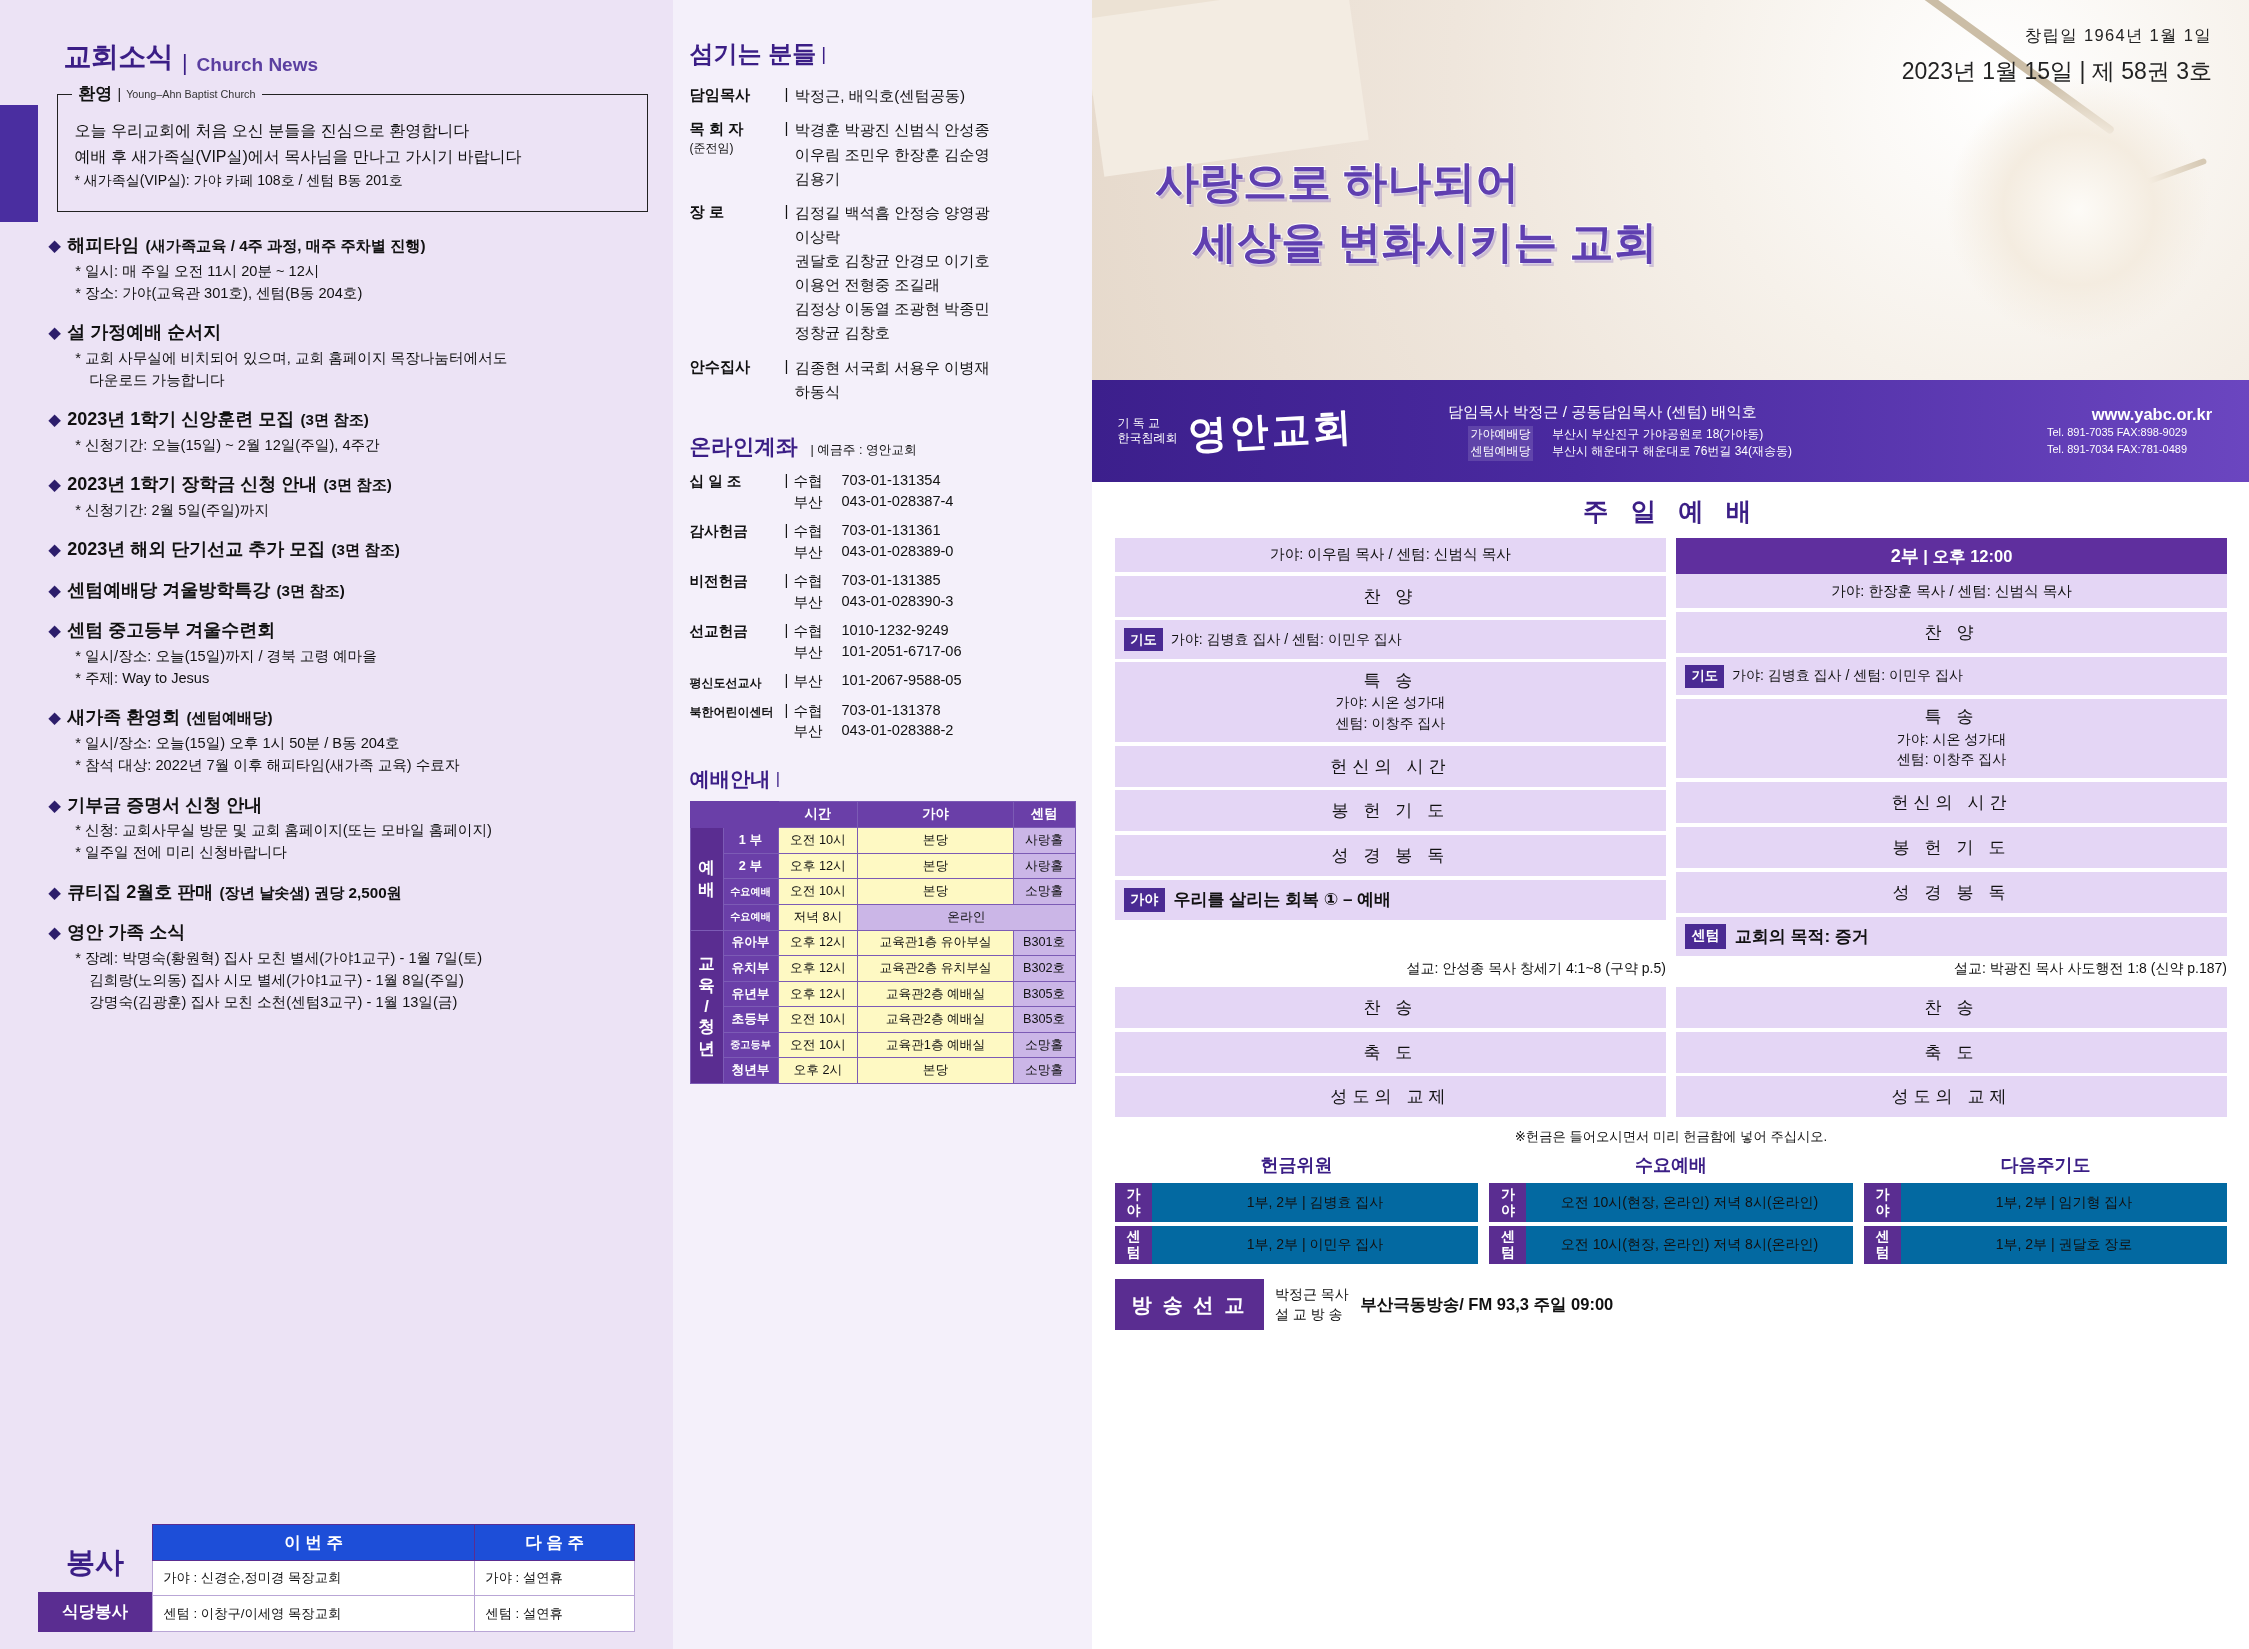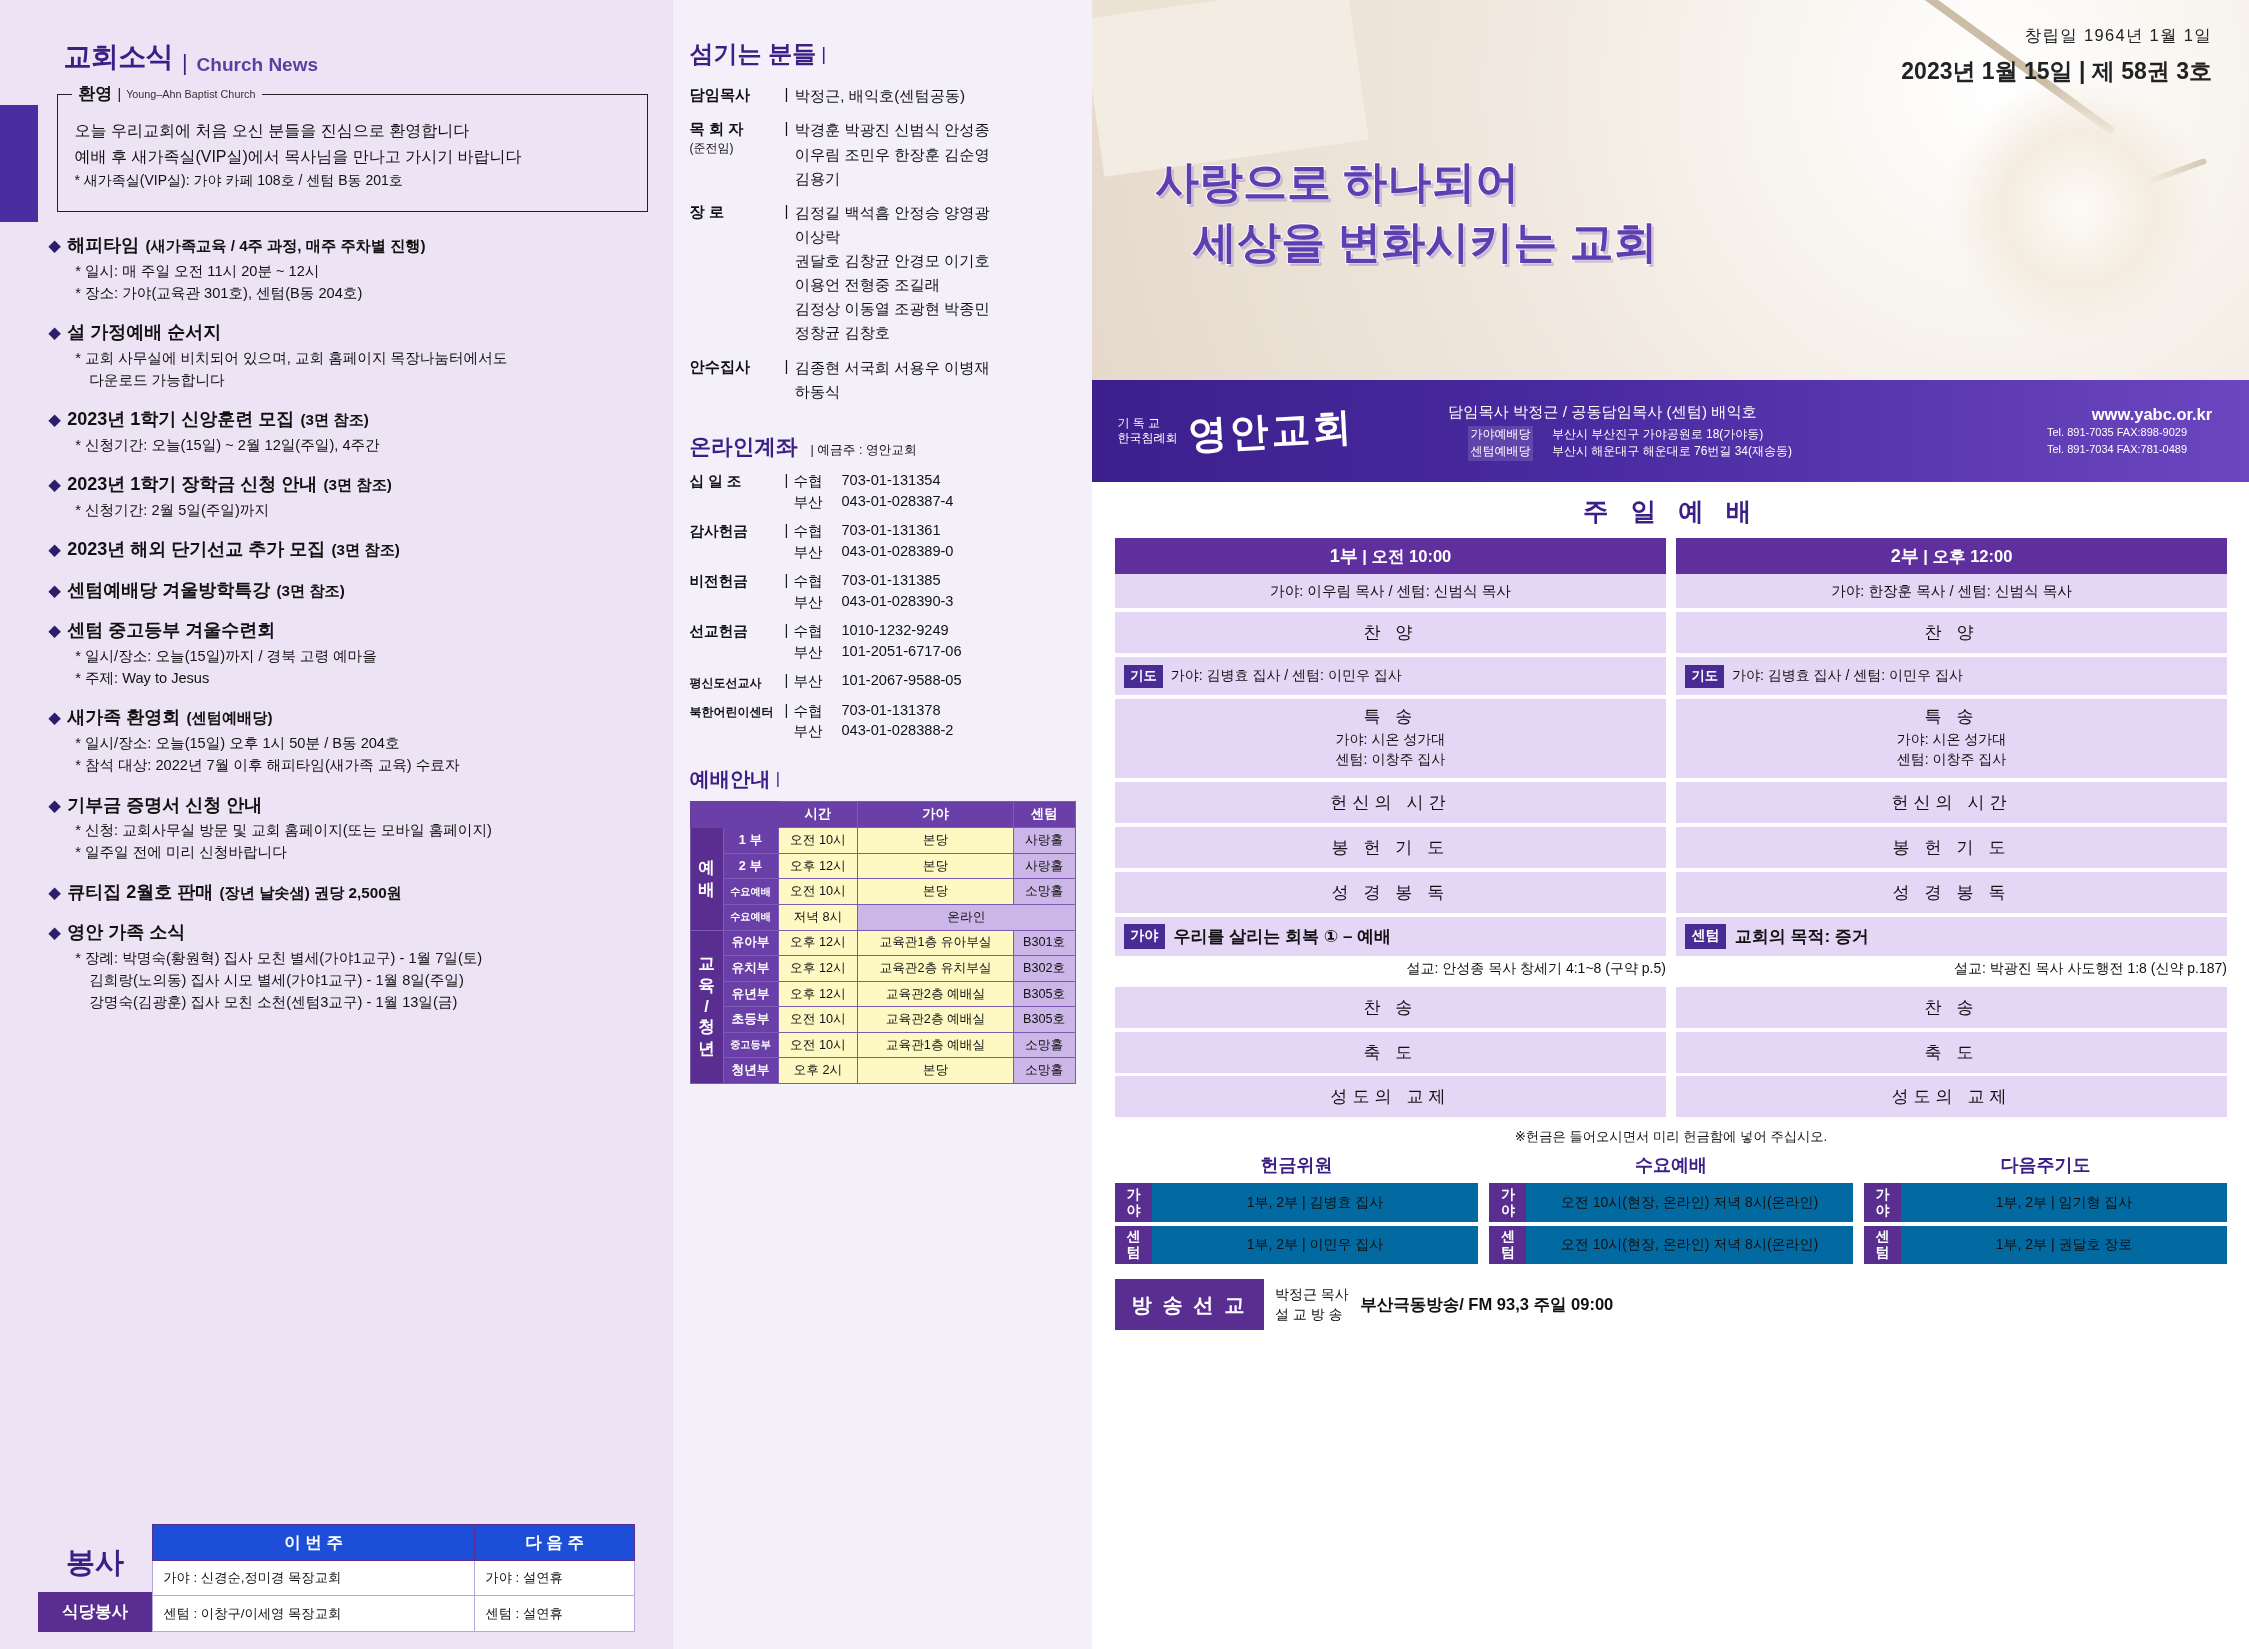--- a/index.html
+++ b/index.html
@@ -104,21 +104,21 @@
     overflow:hidden;
   }
   .hero .paper1 { position:absolute; left:0; top:0; width:267px; height:159px; background:#f3ece2; transform:rotate(-8deg); }
   .hero .paper2 { position:absolute; left:-19px; top:-38px; width:229px; height:152px; background:#ece2d4; transform:rotate(12deg);}
   .hero .cotton { position:absolute; right:38px; top:76px; width:267px; height:267px;
      background: radial-gradient(circle at 50% 50%, #fdfbf7 0%, #f4ece0 40%, rgba(244,236,224,0) 70%); }
   .hero .stem { position:absolute; right:114px; top:57px; width:241px; height:7.6px; background:#cbbda6; transform:rotate(36deg); border-radius:3.8px;}
   .hero .stem2 { position:absolute; right:38px; top:190px; width:190px; height:6.3px; background:#d6c9b4; transform:rotate(-20deg); border-radius:3.8px;}
   .hero-meta { position:absolute; right:38px; top:25.4px; text-align:right; color:#222; }
   .hero-meta .line1 { font-size:16.5px; letter-spacing:1.3px; margin-bottom:9px;}
-  .hero-meta .line2 { font-size:23px; font-weight:bold;}
+  .hero-meta .line2 { font-size:23px; font-weight:normal;}
   .hero-slogan { position:absolute; left:63px; top:152px; }
   .hero-slogan div {
     font-size:44px; font-weight:bold; color:#5f3fb0; line-height:1.36;
     -webkit-text-stroke: 1.9px #ffffff; paint-order: stroke fill;
     text-shadow: 2.5px 3.2px 0 rgba(120,90,180,.30);
   }
   .hero-slogan div:nth-child(2){ margin-left:38px; }
 
   .banner {
     position:absolute; left:0; bottom:0; width:100%; height:102px;
@@ -584,24 +584,20 @@
           <div class="tel">Tel. 891-7035 FAX:898-9029</div>
           <div class="tel">Tel. 891-7034 FAX:781-0489</div>
         </div>
       </div>
     </div>
 
     <div class="svc-title">주 일 예 배</div>
 
     <div class="svc-wrap" id="service-wrap">
         <div class="svc-col">
-    <div class="svc-hdr">
-      <span class="p">1부</span>
-      <span>| 오전 10:00</span>
-    </div>
     <div class="svc-sub">가야: 이우림 목사 / 센텀: 신범식 목사</div>
     <div class="svc-cell">찬        양</div>
     <div class="svc-prayer">
       <span class="tag">기도</span>
       <span class="txt">가야: 김병효 집사 / 센텀: 이민우 집사</span>
     </div>
     <div class="svc-cell tall">특        송
       <span class="nm">가야: 시온 성가대</span>
       <span class="nm">센텀: 이창주  집사</span>
     </div>

